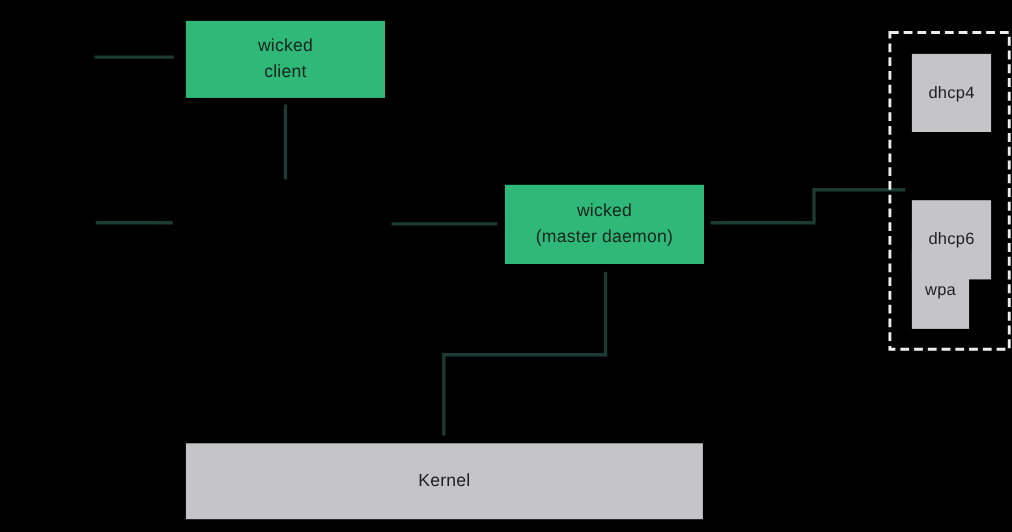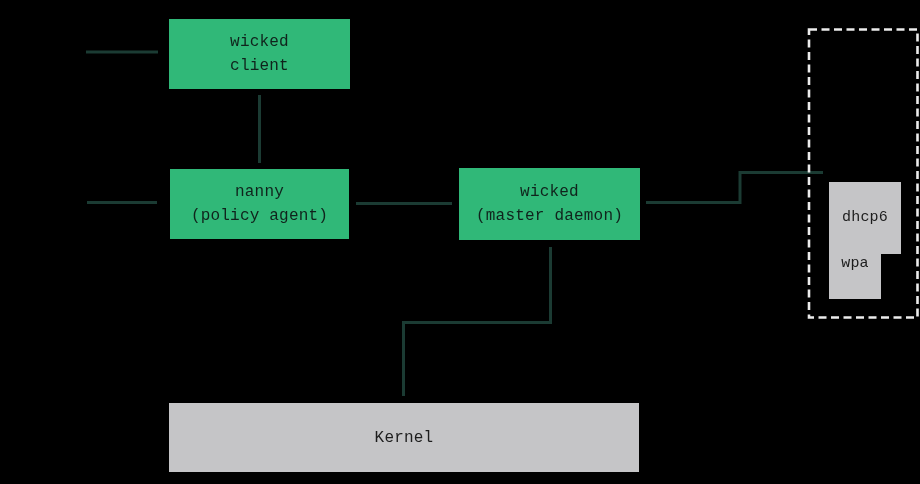--- a/index.html
+++ b/index.html
@@ -6,21 +6,21 @@
     margin: 0;
     padding: 0;
     background: #000;
   }
   .stage {
     position: relative;
     width: 920px;
     height: 484px;
     background: var(--background, #000);
     overflow: hidden;
-    font-family: Liberation Mono, monospace;
+    font-family: Liberation Sans, sans-serif;
   }
   .wires {
     position: absolute;
     inset: 0;
     width: 920px;
     height: 484px;
   }
   .wires path {
     fill: none;
     stroke: var(--connector, #1b3b33);
@@ -80,34 +80,33 @@
     <path d="M646 202.5 H740 V172.5 H823"></path>
     <path d="M550.5 247 V322.5 H403.5 V396"></path>
     <rect x="809" y="29.5" width="108.5" height="288"></rect>
   </svg>
 
   <div class="node green" id="node-wicked-client">
     <span class="label">wicked
 client</span>
   </div>
 
-  <div class="node green" id="node-nanny">
-    <span class="label">nanny
-(policy agent)</span>
-  </div>
 
   <div class="node green" id="node-wicked-master">
     <span class="label">wicked
 (master daemon)</span>
   </div>
 
   <div class="node gray" id="node-kernel">
     <span class="label">Kernel</span>
   </div>
 
+  <div class="node gray small" id="node-dhcp4">
+    <span class="label">dhcp4</span>
+  </div>
 
   <div class="node gray small" id="node-dhcp6">
     <span class="label">dhcp6</span>
   </div>
 
   <div class="node gray small" id="node-wpa">
     <span class="label">wpa</span>
   </div>
 
 </div>

